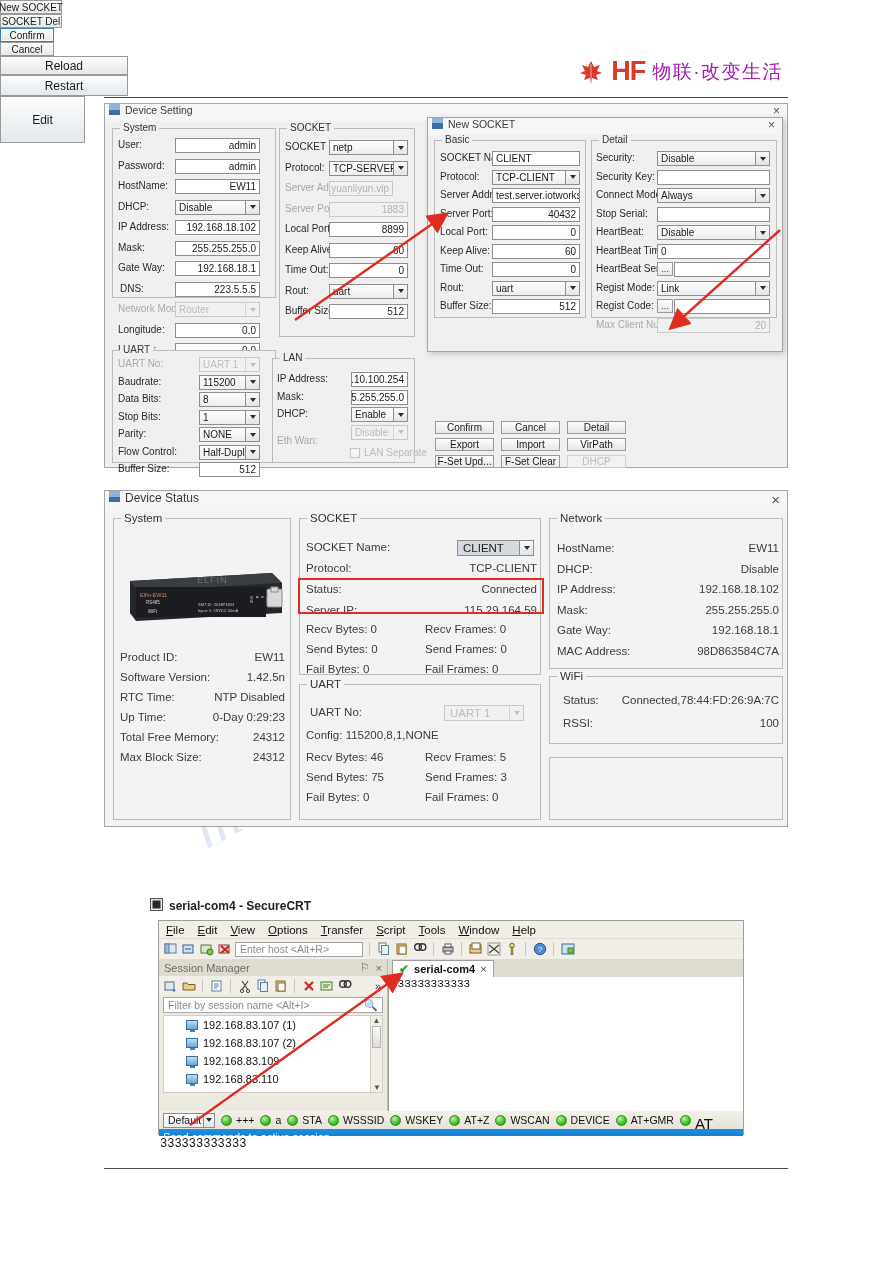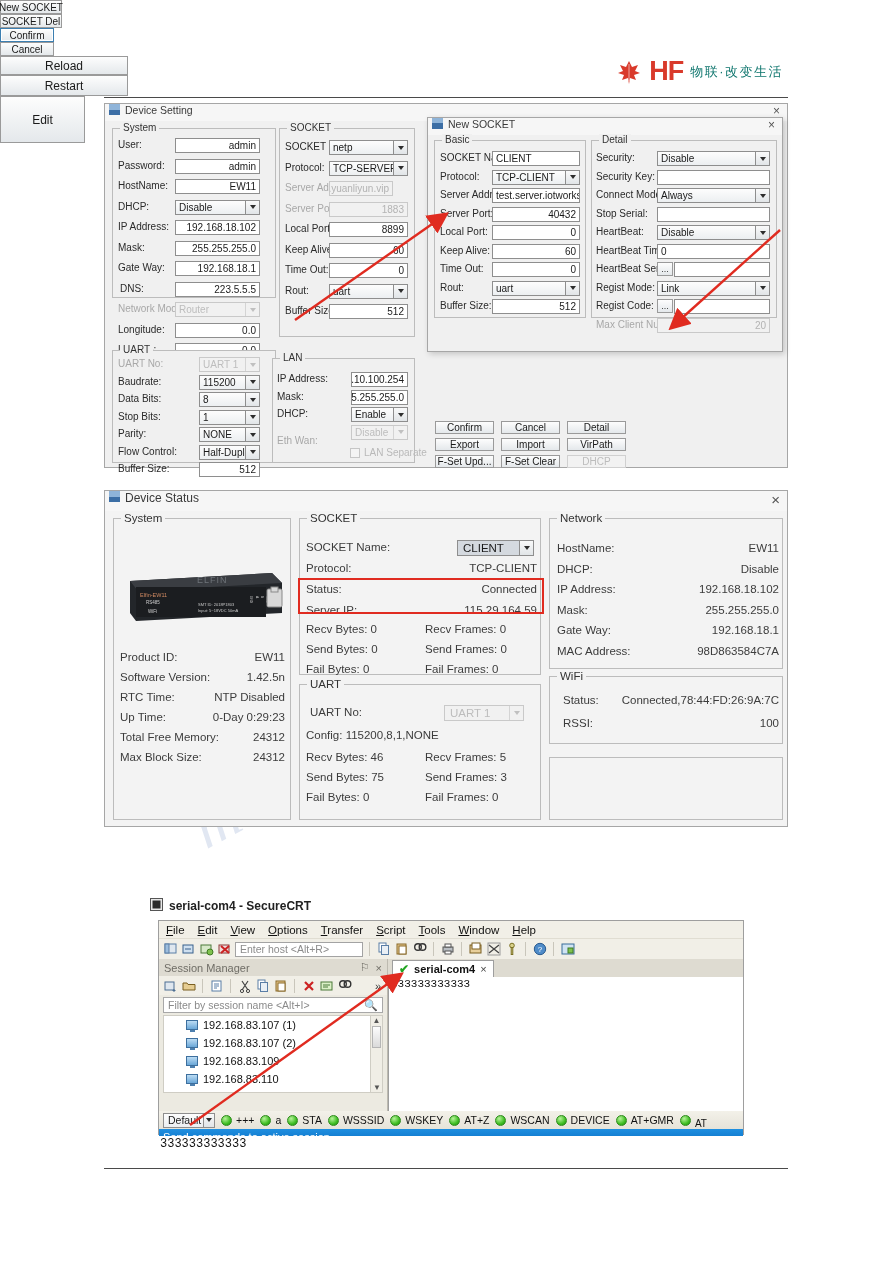--- a/index.html
+++ b/index.html
@@ -21,21 +21,21 @@
   .brand {
     position: absolute; right: 110px; top: 58px;
     display: flex; align-items: center; gap: 7px;
   }
   .brand-mark { width: 26px; height: 26px; position: relative; }
   .brand-hf {
     font-size: 27px; font-weight: bold; color: #d93a2b;
     letter-spacing: -1px; line-height: 1;
   }
   .brand-cn {
-    font-size: 13px; color: #0f766e; letter-spacing: 1.5px; line-height: 1;
+    font-size: 19px; color: #a21caf; letter-spacing: 1.5px; line-height: 1;
   }
   .rule-top {
     position: absolute; left: 104px; top: 97px; width: 684px; height: 1px;
     background: #4a4a4a;
   }
   .rule-bottom {
     position: absolute; left: 104px; top: 1168px; width: 684px; height: 1px;
     background: #4a4a4a;
   }
 
@@ -841,21 +841,21 @@
         <div style="display: flex; align-items: center; flex: 0 0 auto;">
           <span class="gled"></span>
           <span style="font-size: 10.5px; color: rgb(17, 17, 17); padding-left: 2px;">DEVICE</span>
         </div>
         <div style="display: flex; align-items: center; flex: 0 0 auto;">
           <span class="gled"></span>
           <span style="font-size: 10.5px; color: rgb(17, 17, 17); padding-left: 2px;">AT+GMR</span>
         </div>
         <div style="display: flex; align-items: center; flex: 0 0 auto;">
           <span class="gled"></span>
-          <span style="font-size: 10px; color: rgb(17, 17, 17); padding-left: 2px; margin-top: 6px;">AT</span>
+          <span style="font-size: 15px; color: rgb(17, 17, 17); padding-left: 2px; margin-top: 6px;">AT</span>
         </div>
       </div>
   </div>
 
   <div class="statusbar">Send commands to active session</div>
 </div>
 
 <div class="term" style="position:absolute; left:158px; top:1136px; width:586px; font-size:12px;">333333333333</div>
 
 <svg class="anno" width="893" height="1263">

